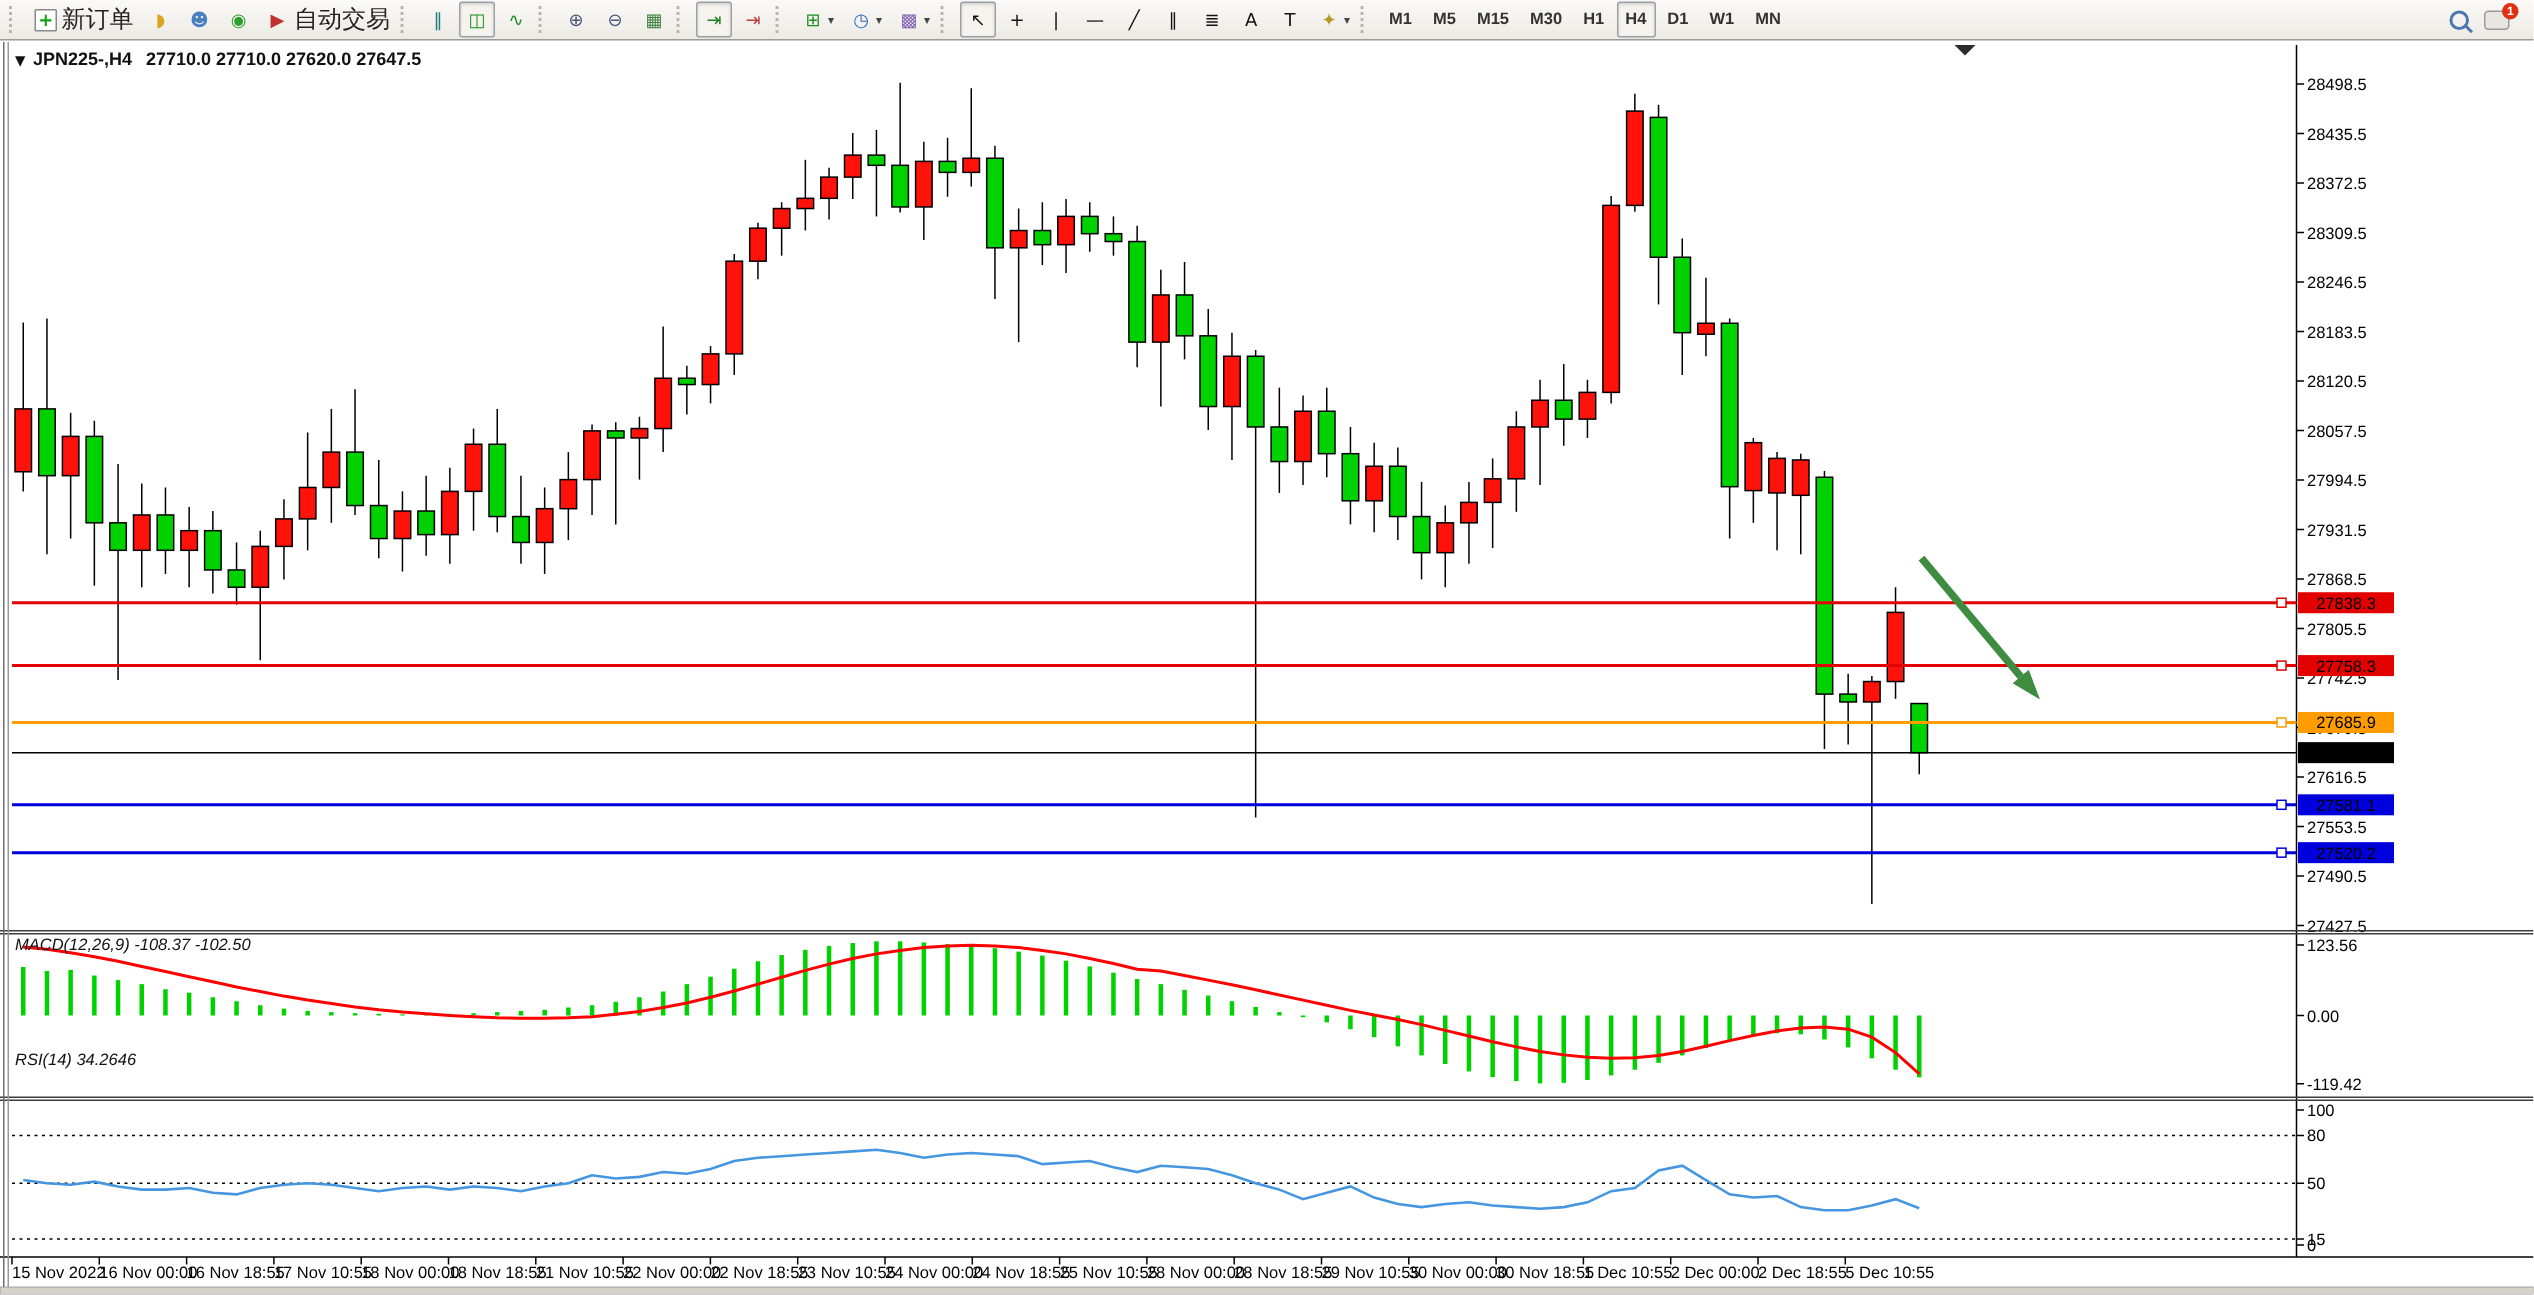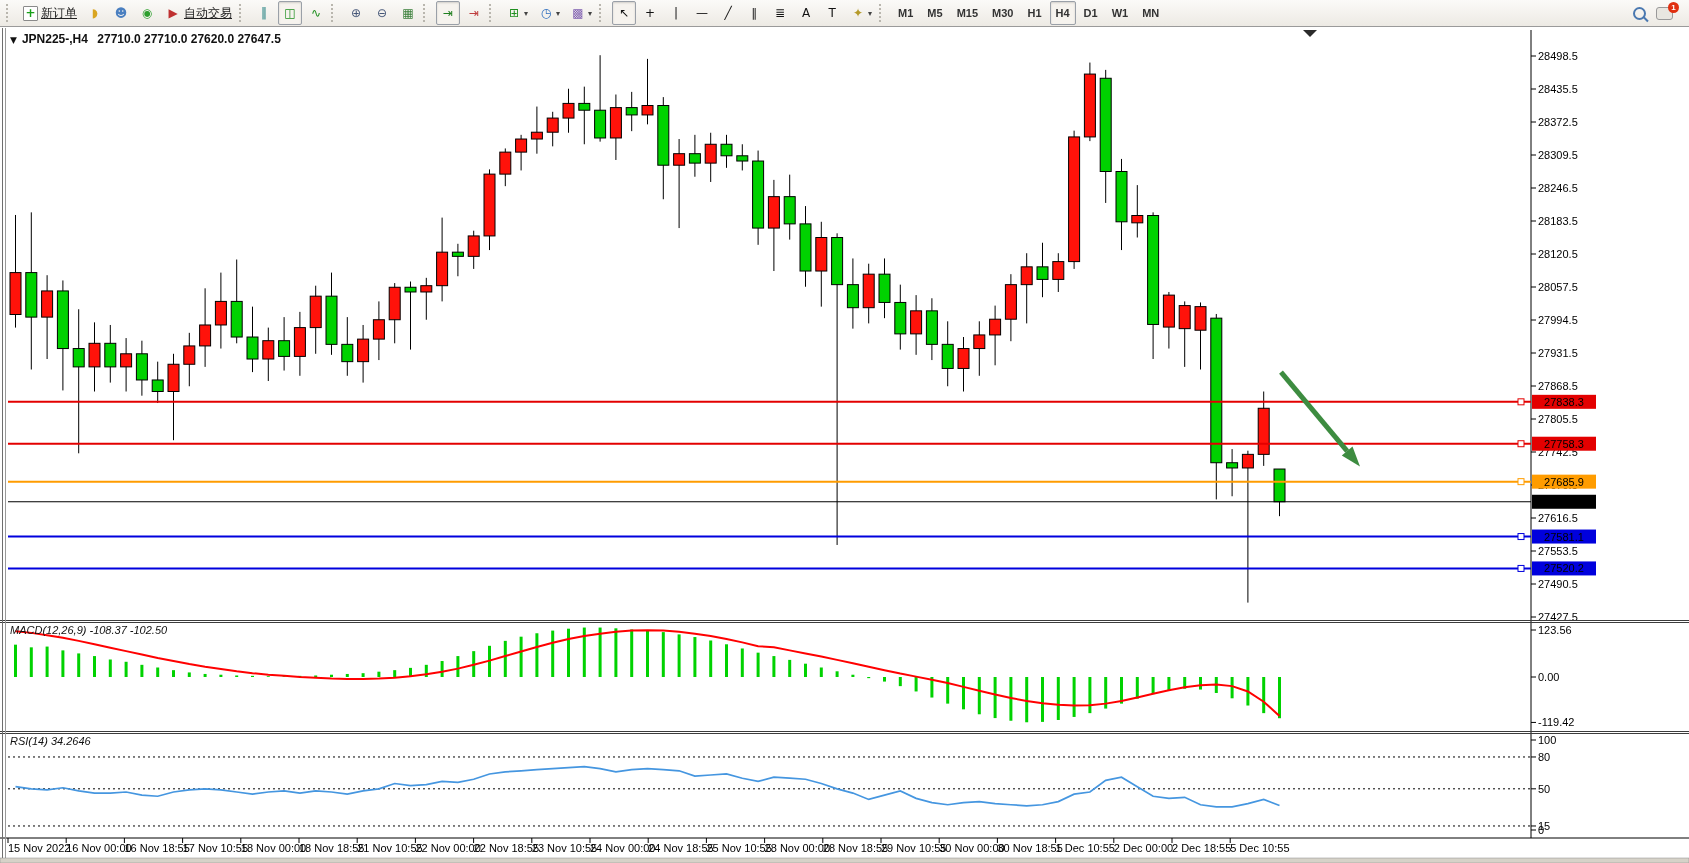--- a/index.html
+++ b/index.html
@@ -8,21 +8,21 @@
            background:linear-gradient(#fbfaf8,#edeae4);border-bottom:1px solid #9a9a9a;
            display:flex;align-items:center;box-sizing:border-box;padding:0 4px;z-index:5;}
   .grip{width:5px;height:18px;border-left:2px dotted #b9b6ae;margin:0 5px 0 2px;}
   .tbtn{display:inline-flex;align-items:center;height:22px;padding:0 3px;margin:0 1px;
         border:1px solid transparent;border-radius:2px;font-size:12px;color:#222;cursor:default;}
   .tbtn.pressed{background:#f6f3ee;border:1px solid #9aa0a8;box-shadow:inset 0 1px 2px rgba(0,0,0,.15);}
   .ticon{display:inline-block;width:16px;height:16px;line-height:16px;text-align:center;
          font-family:"DejaVu Sans",sans-serif;font-size:12px;position:relative;}
   .ticon.doc{background:#fff;border:1px solid #8a8a8a;width:13px;height:13px;line-height:12px;
              font-weight:bold;border-radius:1px;}
-  .tlabel{margin-left:3px;font-size:12px;text-decoration:underline;}
+  .tlabel{margin-left:3px;font-size:16px;}
   .caret{font-size:8px;color:#444;margin-left:2px;font-family:"DejaVu Sans",sans-serif;}
   .tf .tbtn{font-weight:bold;font-size:11px;color:#333;padding:0 5px;}
   .spacer{flex:1;}
   .lens{width:9px;height:9px;border:2px solid #4a78b0;border-radius:50%;position:relative;display:inline-block;}
   .lens::after{content:"";position:absolute;width:7px;height:2px;background:#4a78b0;
                transform:rotate(45deg);right:-5px;bottom:-2px;}
   .bubble{width:15px;height:11px;background:#e8e6e0;border:1px solid #999;border-radius:3px;
           position:relative;display:inline-block;}
   .badge{position:absolute;top:-6px;right:-7px;background:#e03010;color:#fff;border-radius:50%;
          width:11px;height:11px;font-size:8px;line-height:11px;text-align:center;font-weight:bold;}
@@ -546,13 +546,13 @@
     <line x1="2.5" y1="28" x2="2.5" y2="858" stroke="#6e6e6e"></line>
     <line x1="5.5" y1="28" x2="5.5" y2="858" stroke="#9a9a9a"></line>
     <rect x="0" y="858" width="1689" height="5" fill="#d6d2c8" stroke="#8a8a8a" stroke-width="0.5"></rect>
   </svg>
 
 <div id="chart-title">
   <span class="col">▼</span><span>JPN225-,H4</span>
   <span style="margin-left:6px;">27710.0 27710.0 27620.0 27647.5</span>
 </div>
 <div class="ind-label" style="top:624px">MACD(12,26,9) -108.37 -102.50</div>
-<div class="ind-label" style="top:735px">RSI(14) 34.2646</div>
+<div class="ind-label" style="top:701px">RSI(14) 34.2646</div>
 
 </body></html>

